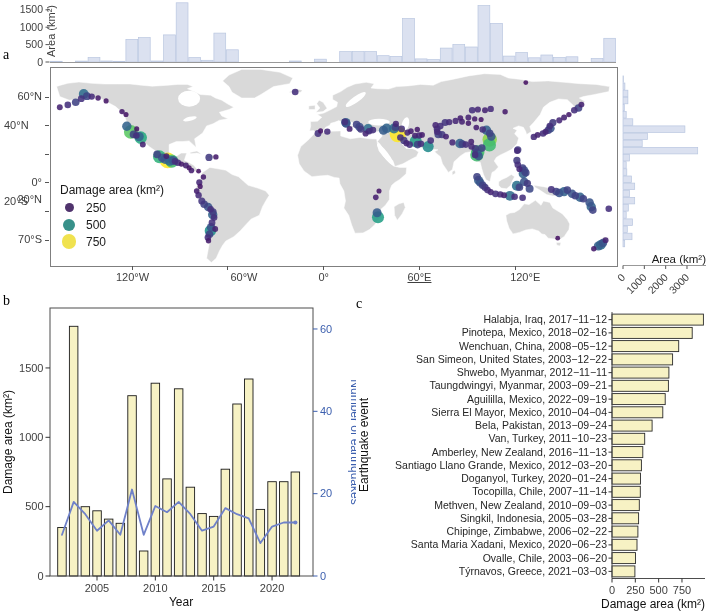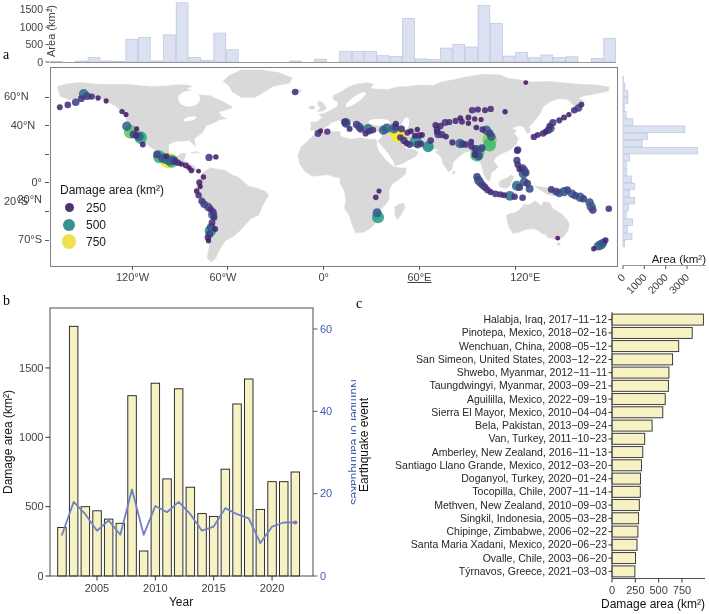--- a/index.html
+++ b/index.html
@@ -322,35 +322,35 @@
           <circle cx="430.1" cy="51.5" r="2.56" fill="rgb(69,22,103)" fill-opacity="0.88"></circle>
           <circle cx="328.0" cy="123.0" r="2.56" fill="rgb(69,22,103)" fill-opacity="0.88"></circle>
           <circle cx="147.6" cy="103.2" r="2.41" fill="rgb(69,18,99)" fill-opacity="0.88"></circle>
           <circle cx="474.8" cy="14.6" r="2.41" fill="rgb(69,18,99)" fill-opacity="0.88"></circle>
           <circle cx="506.7" cy="170.2" r="2.41" fill="rgb(69,18,99)" fill-opacity="0.88"></circle>
         </g>
     </svg>
   </div>
   <div id="map-axes">
       <div class="tickmark" style="left: 45px; top: 96.53px; width: 4px; height: 1px;"></div>
-      <div class="maplab" style="left: 4px; top: 90.03px; width: 38px; ">60°N</div>
+      <div class="maplab" style="left: 4px; top: 90.03px; width: 38px; text-align: right;">60°N</div>
       <div class="tickmark" style="left: 45px; top: 125.13px; width: 4px; height: 1px;"></div>
-      <div class="maplab" style="left: 4px; top: 118.63px; width: 38px; text-align: center;">40°N</div>
+      <div class="maplab" style="left: 4px; top: 118.63px; width: 38px; text-align: left;">40°N</div>
       <div class="tickmark" style="left: 45px; top: 153.73px; width: 4px; height: 1px;"></div>
       <div class="maplab" style="left: 4px; top: 152px; width: 38px; text-align: right; margin-top: 41px;">20°N</div>
       <div class="tickmark" style="left: 45px; top: 182.33px; width: 4px; height: 1px;"></div>
       <div class="maplab" style="left: 4px; top: 175.83px; width: 38px; text-align: right;">0°</div>
       <div class="tickmark" style="left: 45px; top: 210.93px; width: 4px; height: 1px;"></div>
       <div class="maplab" style="left: 4px; top: 195px; width: 38px; text-align: left;">20°S</div>
       <div class="tickmark" style="left: 45px; top: 239.53px; width: 4px; height: 1px;"></div>
       <div class="maplab" style="left: 4px; top: 233.03px; width: 38px; text-align: right;">70°S</div>
       <div class="tickmark" style="left: 131.694px; top: 266px; width: 1px; height: 4px;"></div>
       <div class="maplab" style="left: 116px; top: 271px; width: 50px; text-align: left;">120°W</div>
       <div class="tickmark" style="left: 227.454px; top: 266px; width: 1px; height: 4px;"></div>
-      <div class="maplab" style="left: 198px; top: 271px; width: 50px; text-align: center;">60°W</div>
+      <div class="maplab" style="left: 219px; top: 271px; width: 50px; text-align: center;">60°W</div>
       <div class="tickmark" style="left: 323.214px; top: 266px; width: 1px; height: 4px;"></div>
       <div class="maplab" style="left: 298.714px; top: 271px; width: 50px; text-align: center;">0°</div>
       <div class="tickmark" style="left: 418.974px; top: 266px; width: 1px; height: 4px;"></div>
       <div class="maplab" style="left: 394.474px; top: 271px; width: 50px; text-align: center; text-decoration: underline;">60°E</div>
       <div class="tickmark" style="left: 514.734px; top: 266px; width: 1px; height: 4px;"></div>
       <div class="maplab" style="left: 490.234px; top: 271px; width: 50px; text-align: right;">120°E</div>
     </div>
 
   <div id="legend">
     <div class="lg-title">Damage area (km²)</div>

